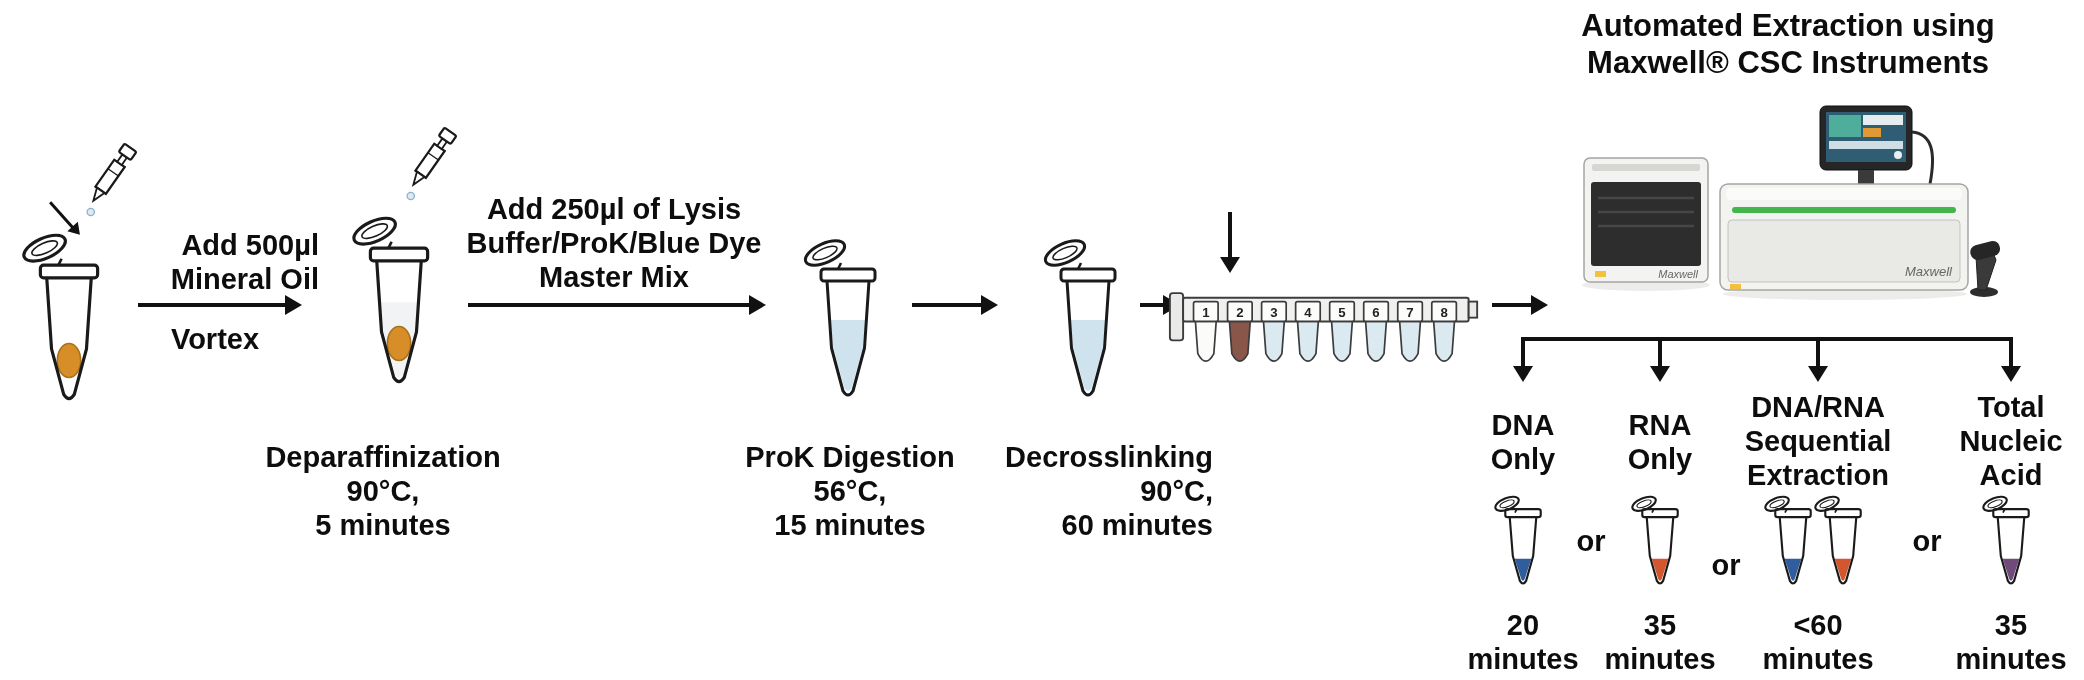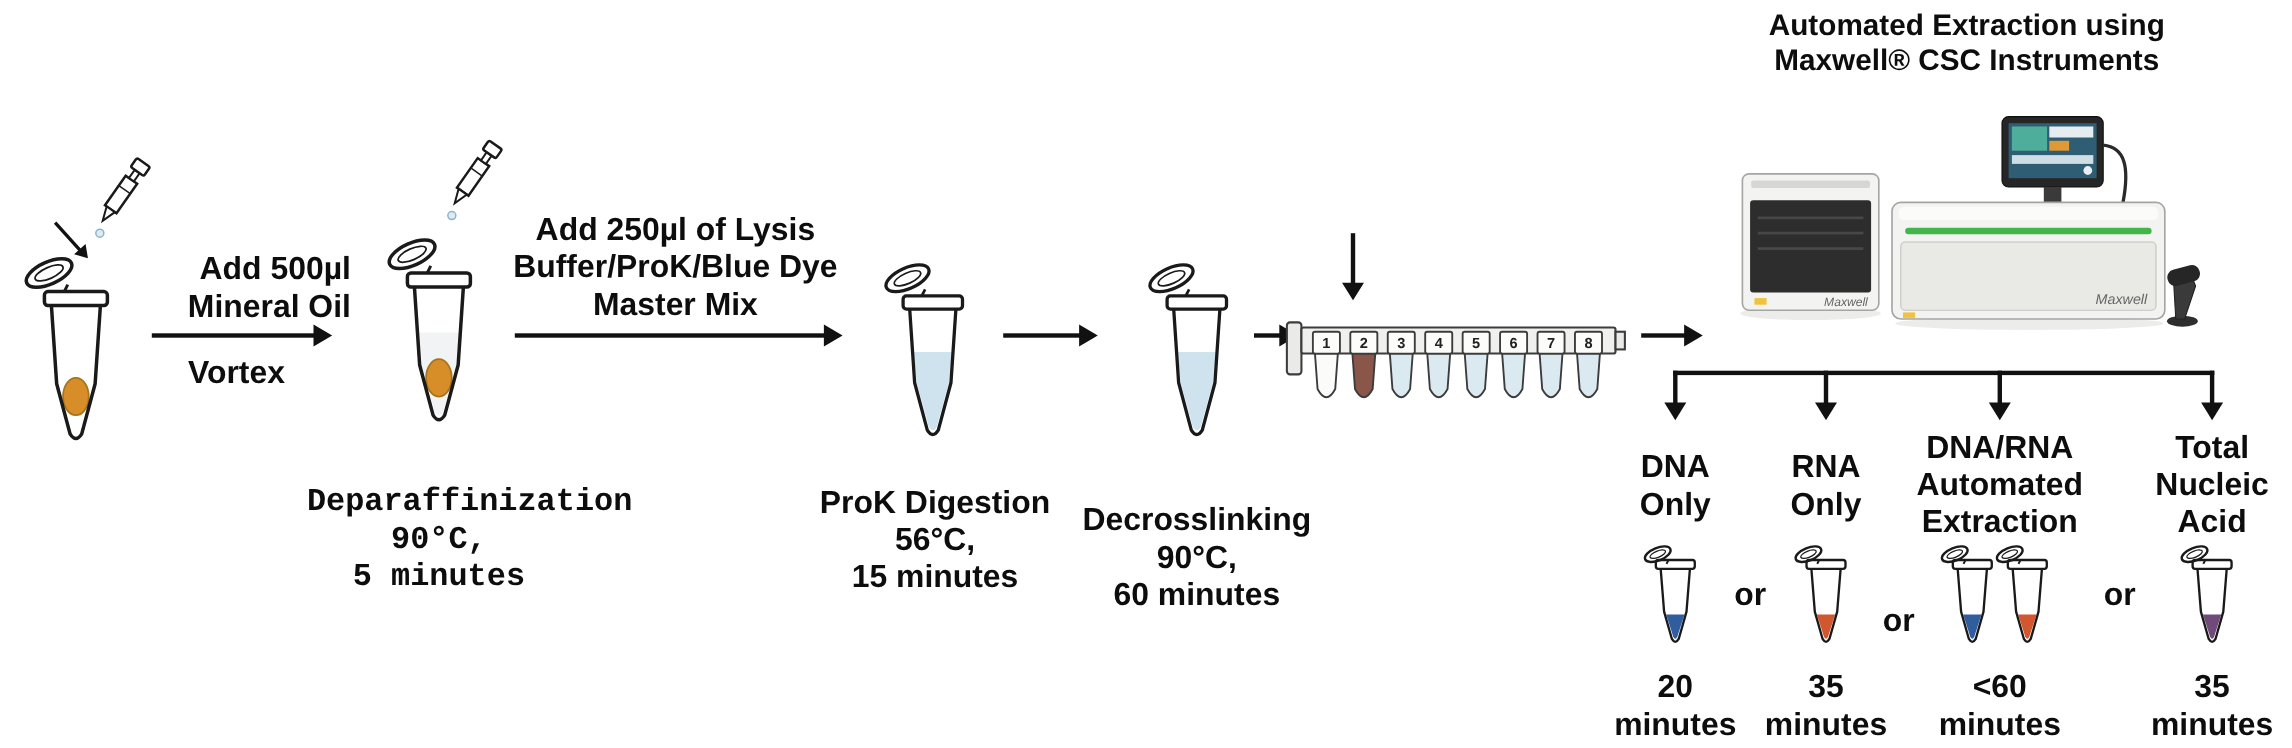--- a/index.html
+++ b/index.html
@@ -3,21 +3,21 @@
 <meta charset="utf-8">
 <style>
   * { margin:0; padding:0; box-sizing:border-box; }
   html,body { background:#fff; }
   body { width:2084px; height:680px; font-family:"Liberation Sans", sans-serif; overflow:hidden; }
   .canvas { position:relative; width:2084px; height:680px; background:#fff; }
   .abs { position:absolute; }
   .lbl { position:absolute; font-weight:700; color:#0d0d0d; text-align:center;
          white-space:pre-line; line-height:1.18; font-size:29px; }
   .lbl.left { text-align:left; }
-  .title { font-size:27px; }
+  .title { font-size:31px; }
   .arrow-r { position:absolute; height:4px; background:#111; }
   .arrow-r::after { content:""; position:absolute; right:-16px; top:-8px;
         border-left:17px solid #111; border-top:10px solid transparent; border-bottom:10px solid transparent; }
   .arrow-d { position:absolute; width:4px; background:#111; }
   .arrow-d::after { content:""; position:absolute; bottom:-15px; left:-8px;
         border-top:16px solid #111; border-left:10px solid transparent; border-right:10px solid transparent; }
   .arrow-d.small { width:3px; }
   .arrow-d.small::after { bottom:-10px; left:-5.5px; border-top:11px solid #111;
         border-left:7px solid transparent; border-right:7px solid transparent; }
   .line-h { position:absolute; height:4px; background:#111; }
@@ -90,21 +90,21 @@
   <svg class="abs" style="left:398px; top:112px;" width="82" height="96" viewBox="0 0 90 105">
     <use href="#pipette-shape"></use>
   </svg>
 
   <svg class="abs" style="left:346px; top:215px;" width="106" height="186" viewBox="0 0 100 175">
     <use href="#big-tube-bg"></use>
     <use href="#big-tube-liquid" fill="#f1f3f4"></use>
     <use href="#big-tube-blob" fill="#d78e28"></use>
     <use href="#big-tube-outline"></use>
   </svg>
-  <div class="lbl" style="left:279px; top:440px; width:240px;font-family:Liberation Mono, monospace;">Deparaffinization
+  <div class="lbl" style="left:263px; top:440px; width:240px;">Deparaffinization
 90°C,
 5 minutes</div>
 
   <div class="lbl" style="left:464px; top:192px; width:300px;">Add 250µl of Lysis
 Buffer/ProK/Blue Dye
 Master Mix</div>
   <div class="arrow-r" style="left:468px; top:303px; width:282px;"></div>
 
   <svg class="abs" style="left:798px; top:238px;" width="100" height="175" viewBox="0 0 100 175">
     <use href="#big-tube-bg"></use>
@@ -115,21 +115,21 @@
 56°C,
 15 minutes</div>
 
   <div class="arrow-r" style="left:912px; top:303px; width:70px;"></div>
 
   <svg class="abs" style="left:1038px; top:238px;" width="100" height="175" viewBox="0 0 100 175">
     <use href="#big-tube-bg"></use>
     <use href="#big-tube-liquid" fill="#cfe3ef"></use>
     <use href="#big-tube-outline"></use>
   </svg>
-  <div class="lbl" style="left:963px; top:456px; width:250px;">Decrosslinking
+  <div class="lbl" style="left:963px; top:440px; width:250px;text-align:right;">Decrosslinking
 90°C,
 60 minutes</div>
 
   <div class="arrow-r" style="left:1140px; top:303px; width:24px;"></div>
 
   <div class="arrow-d" style="left:1228px; top:212px; height:46px;"></div>
 
   <svg class="abs" style="left:1168px; top:272px;" width="312" height="114" viewBox="0 0 330 120">
     <rect x="2" y="22" width="14" height="50" rx="3" fill="#eaeae8" stroke="#3c3c3c" stroke-width="2"></rect>
     <rect x="16" y="27" width="302" height="25" rx="2" fill="#f0f0ee" stroke="#3c3c3c" stroke-width="2"></rect>
@@ -248,21 +248,21 @@
     <use href="#small-tube-bg"></use>
     <use href="#small-tube-tip" fill="#d2562e"></use>
     <use href="#small-tube-outline"></use>
   </svg>
   <div class="lbl" style="left:1585px; top:608px; width:150px;">35
 minutes</div>
 
   <div class="lbl" style="left:1696px; top:548px; width:60px;">or</div>
 
   <div class="lbl" style="left:1718px; top:390px; width:200px;">DNA/RNA
-Automated
+Sequential
 Extraction</div>
   <svg class="abs" style="left:1762px; top:494px;" width="62" height="102" viewBox="0 0 70 115">
     <use href="#small-tube-bg"></use>
     <use href="#small-tube-tip" fill="#2f5d9e"></use>
     <use href="#small-tube-outline"></use>
   </svg>
   <svg class="abs" style="left:1812px; top:494px;" width="62" height="102" viewBox="0 0 70 115">
     <use href="#small-tube-bg"></use>
     <use href="#small-tube-tip" fill="#d2562e"></use>
     <use href="#small-tube-outline"></use>

